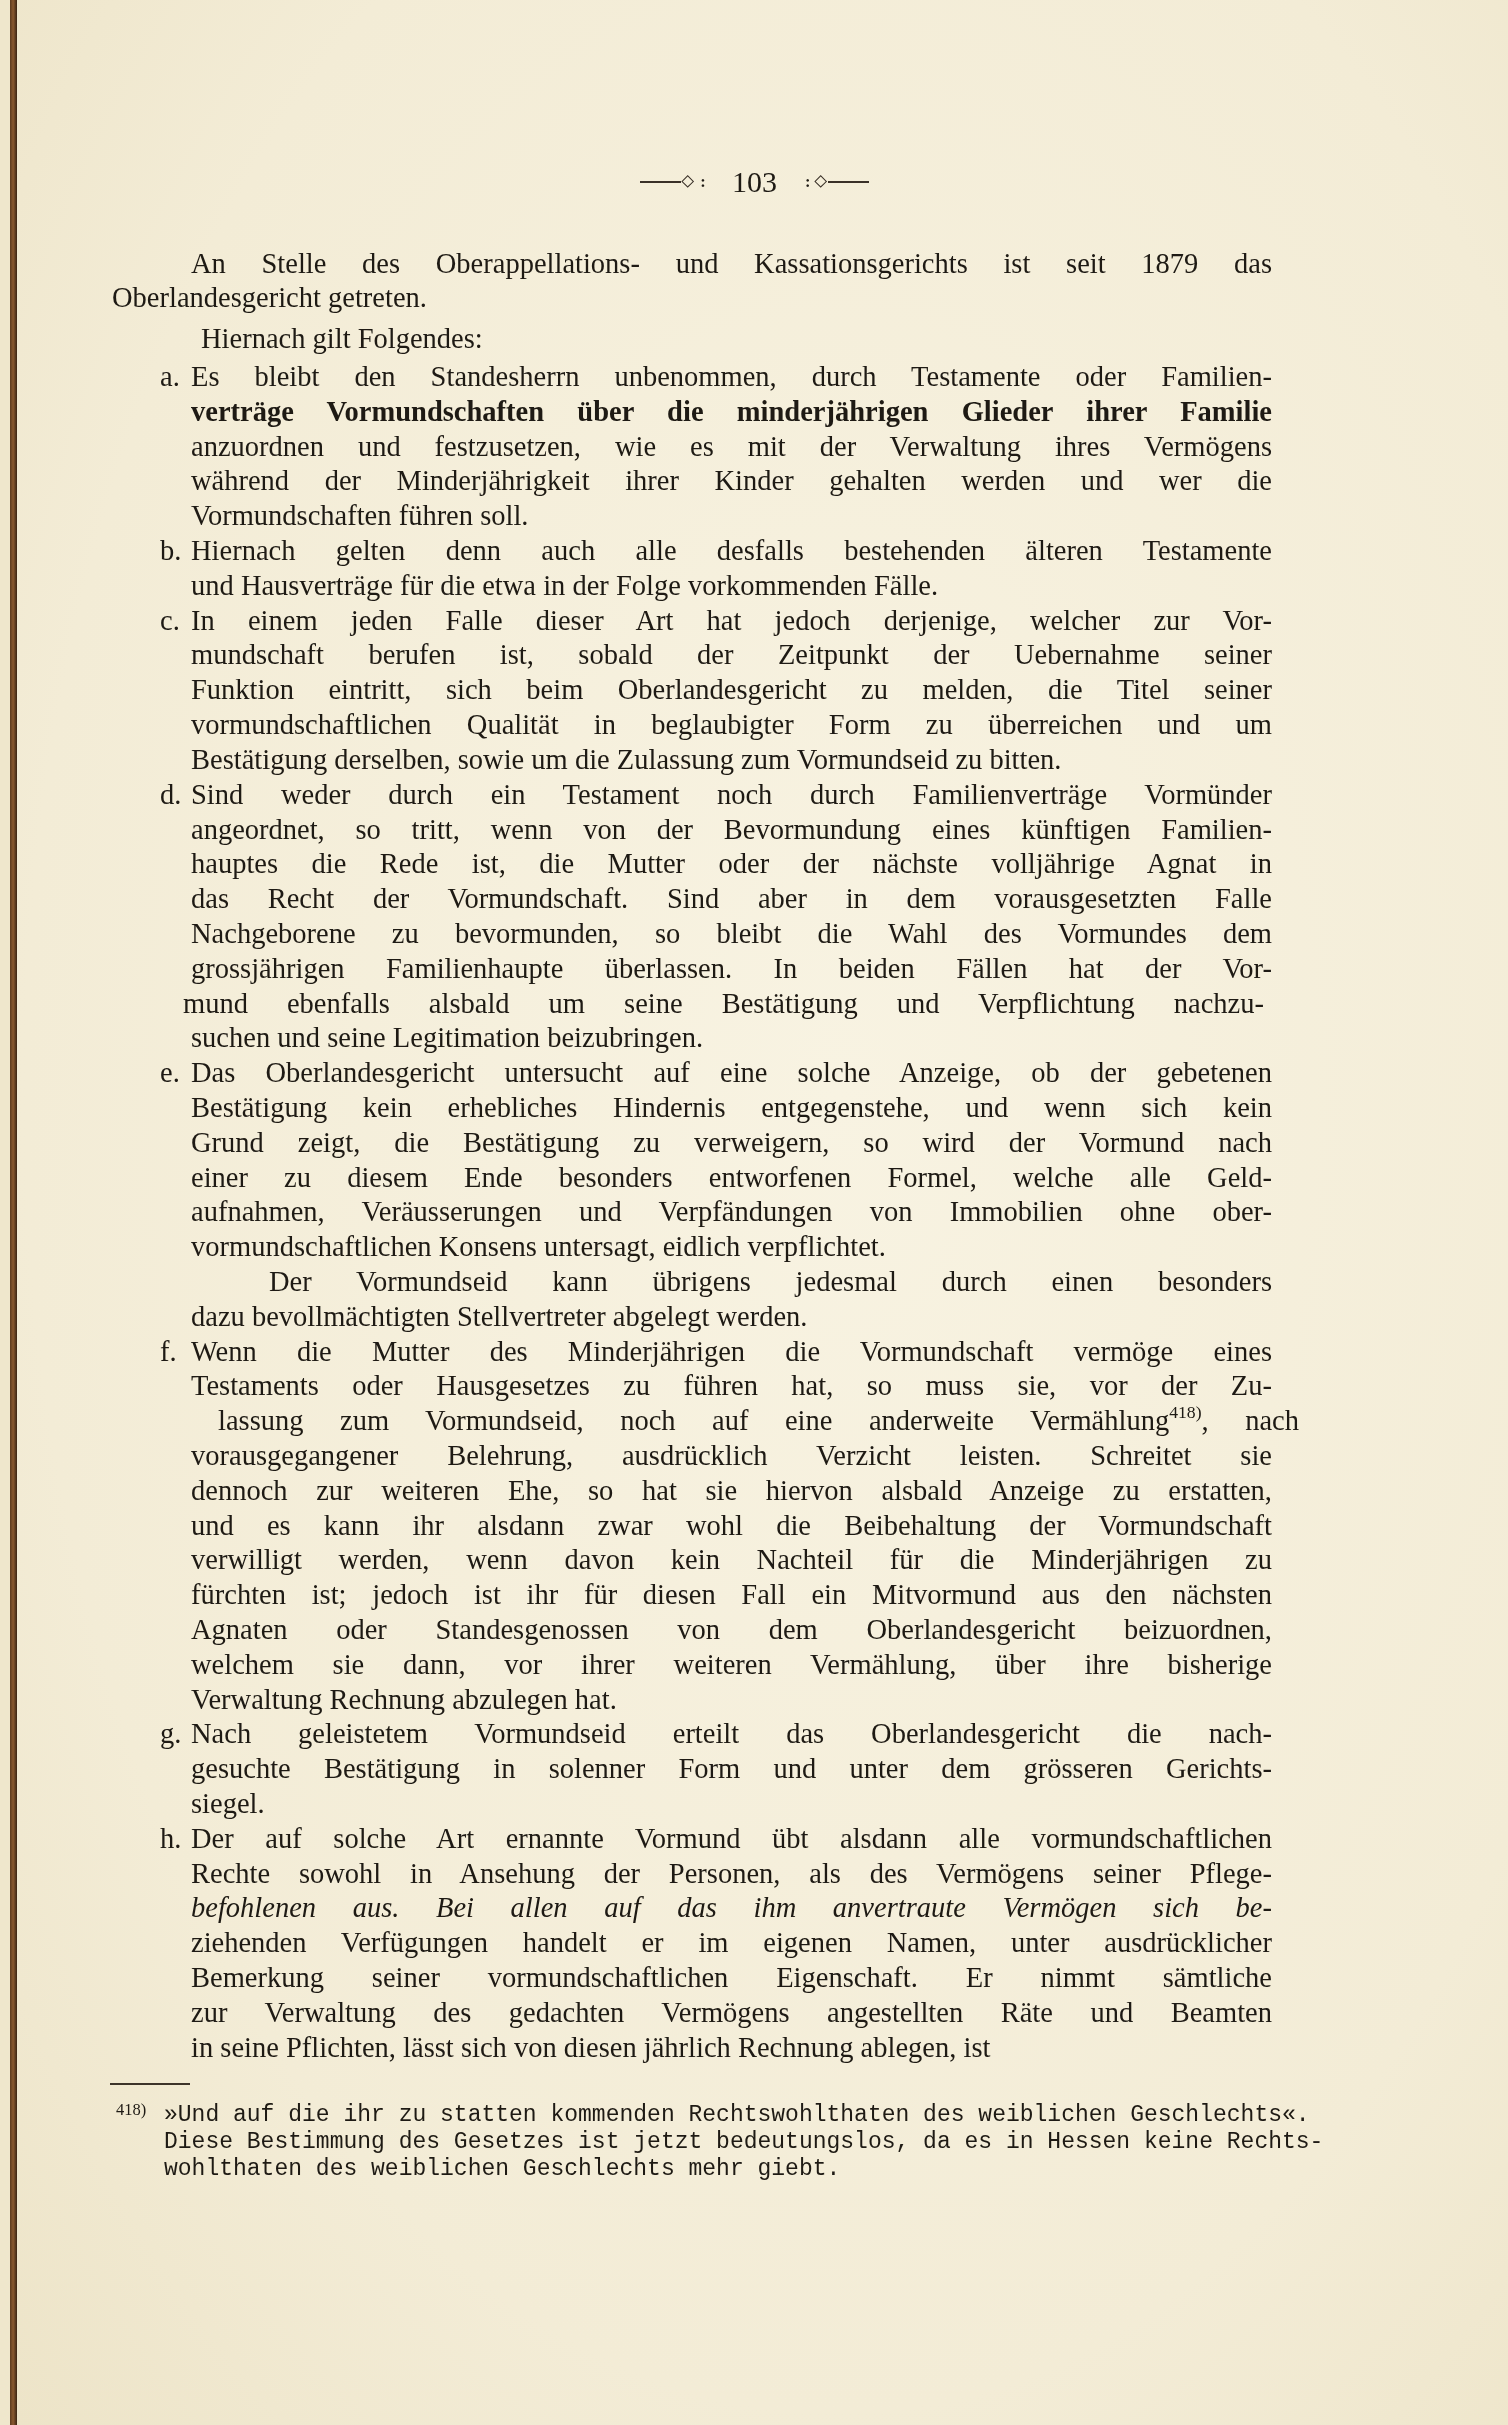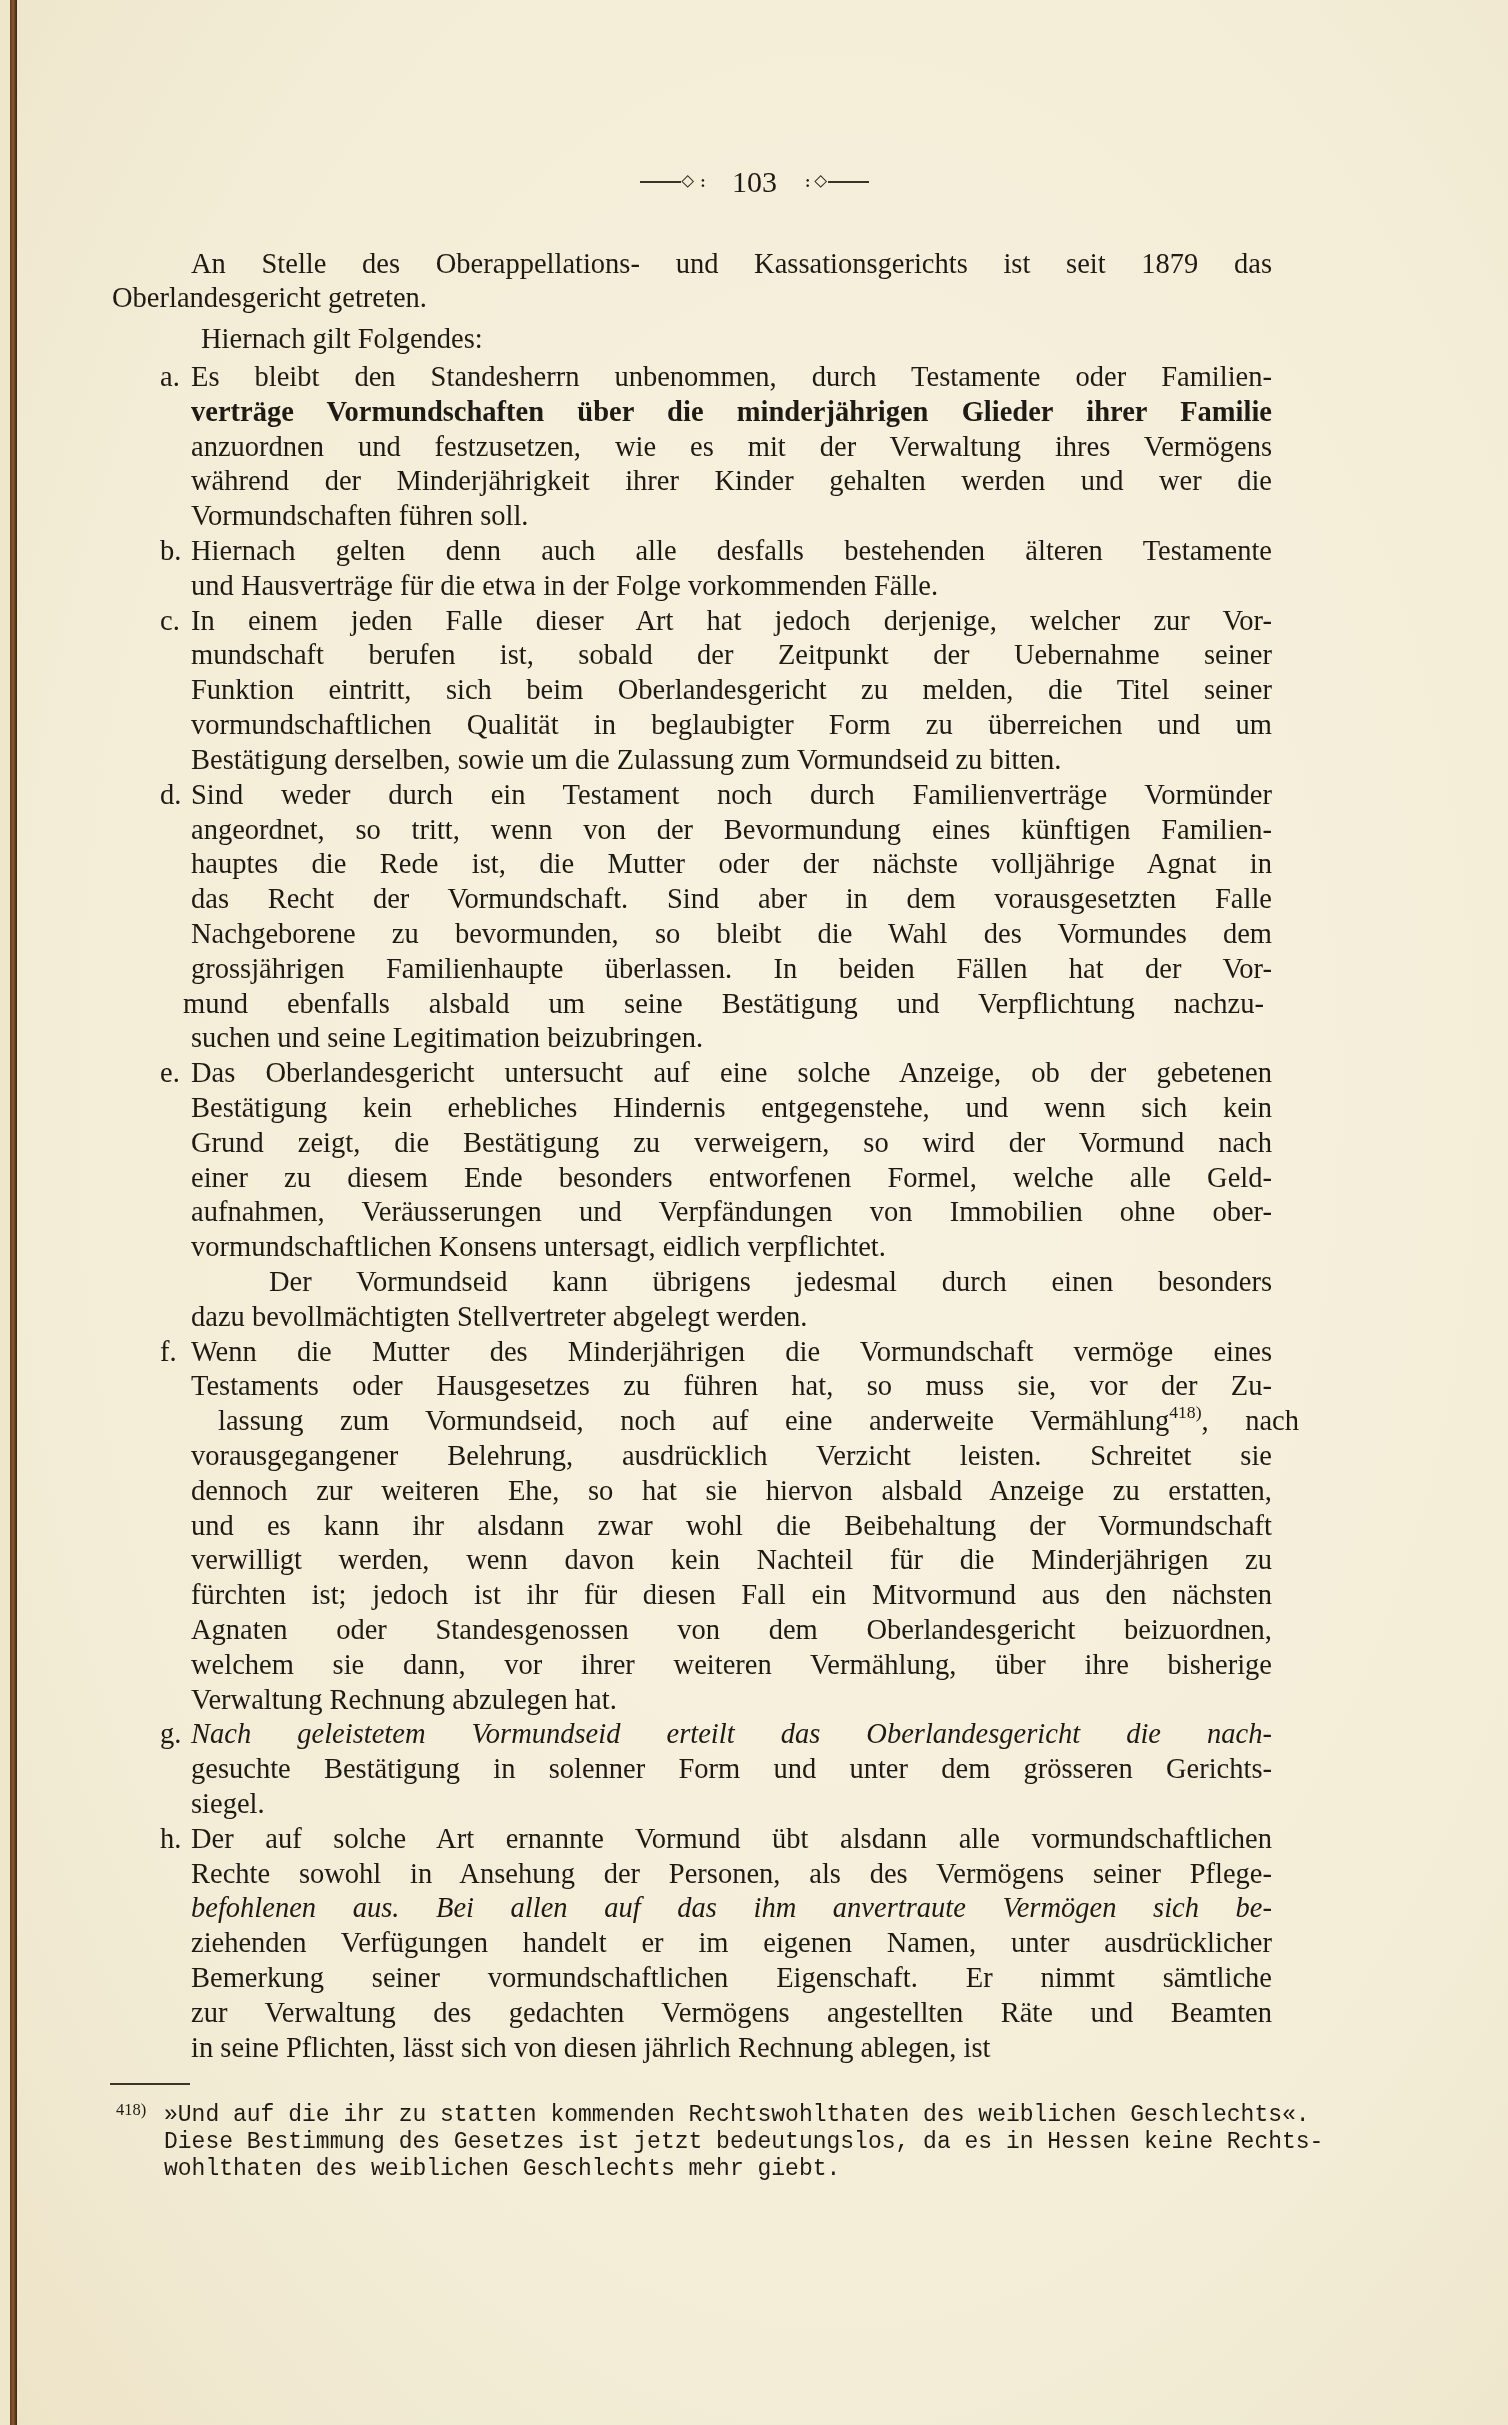--- a/index.html
+++ b/index.html
@@ -127,21 +127,21 @@
     <div class="line-row" style="left: 191px; top: 1403px; width: 1081px; margin-left: 27px;"><span>lassung zum Vormundseid, noch auf eine anderweite Vermählung</span><sup>418)</sup><span>, nach</span></div>
     <div class="line-row" style="left: 191px; top: 1438px; width: 1081px;">vorausgegangener Belehrung, ausdrücklich Verzicht leisten.  Schreitet sie</div>
     <div class="line-row" style="left: 191px; top: 1473px; width: 1081px;">dennoch zur weiteren Ehe, so hat sie hiervon alsbald Anzeige zu erstatten,</div>
     <div class="line-row" style="left: 191px; top: 1508px; width: 1081px;">und es kann ihr alsdann zwar wohl die Beibehaltung der Vormundschaft</div>
     <div class="line-row" style="left: 191px; top: 1542px; width: 1081px;">verwilligt werden, wenn davon kein Nachteil für die Minderjährigen zu</div>
     <div class="line-row" style="left: 191px; top: 1577px; width: 1081px;">fürchten ist; jedoch ist ihr für diesen Fall ein Mitvormund aus den nächsten</div>
     <div class="line-row" style="left: 191px; top: 1612px; width: 1081px;">Agnaten oder Standesgenossen von dem Oberlandesgericht beizuordnen,</div>
     <div class="line-row" style="left: 191px; top: 1647px; width: 1081px;">welchem sie dann, vor ihrer weiteren Vermählung, über ihre bisherige</div>
     <div class="line-row last" style="left: 191px; top: 1682px; width: 1081px;">Verwaltung Rechnung abzulegen hat.</div>
     <div class="label" style="left: 160px; top: 1716px;">g.</div>
-    <div class="line-row" style="left: 191px; top: 1716px; width: 1081px; font-style: italic;">Nach geleistetem Vormundseid erteilt das Oberlandesgericht die nach-</div>
+    <div class="line-row" style="left: 191px; top: 1716px; width: 1081px;">Nach geleistetem Vormundseid erteilt das Oberlandesgericht die nach-</div>
     <div class="line-row" style="left: 191px; top: 1751px; width: 1081px;">gesuchte Bestätigung in solenner Form und unter dem grösseren Gerichts-</div>
     <div class="line-row last" style="left: 191px; top: 1786px; width: 1081px;">siegel.</div>
     <div class="label" style="left: 160px; top: 1821px;">h.</div>
     <div class="line-row" style="left: 191px; top: 1821px; width: 1081px;">Der auf solche Art ernannte Vormund übt alsdann alle vormundschaftlichen</div>
     <div class="line-row" style="left: 191px; top: 1856px; width: 1081px;">Rechte sowohl in Ansehung der Personen, als des Vermögens seiner Pflege-</div>
     <div class="line-row" style="left: 191px; top: 1890px; width: 1081px; font-style: italic;">befohlenen aus.  Bei allen auf das ihm anvertraute Vermögen sich be-</div>
     <div class="line-row" style="left: 191px; top: 1925px; width: 1081px;">ziehenden Verfügungen handelt er im eigenen Namen, unter ausdrücklicher</div>
     <div class="line-row" style="left: 191px; top: 1960px; width: 1081px;">Bemerkung seiner vormundschaftlichen Eigenschaft.  Er nimmt sämtliche</div>
     <div class="line-row" style="left: 191px; top: 1995px; width: 1081px;">zur Verwaltung des gedachten Vermögens angestellten Räte und Beamten</div>
     <div class="line-row last" style="left: 191px; top: 2030px; width: 1081px;">in seine Pflichten, lässt sich von diesen jährlich Rechnung ablegen, ist</div>

